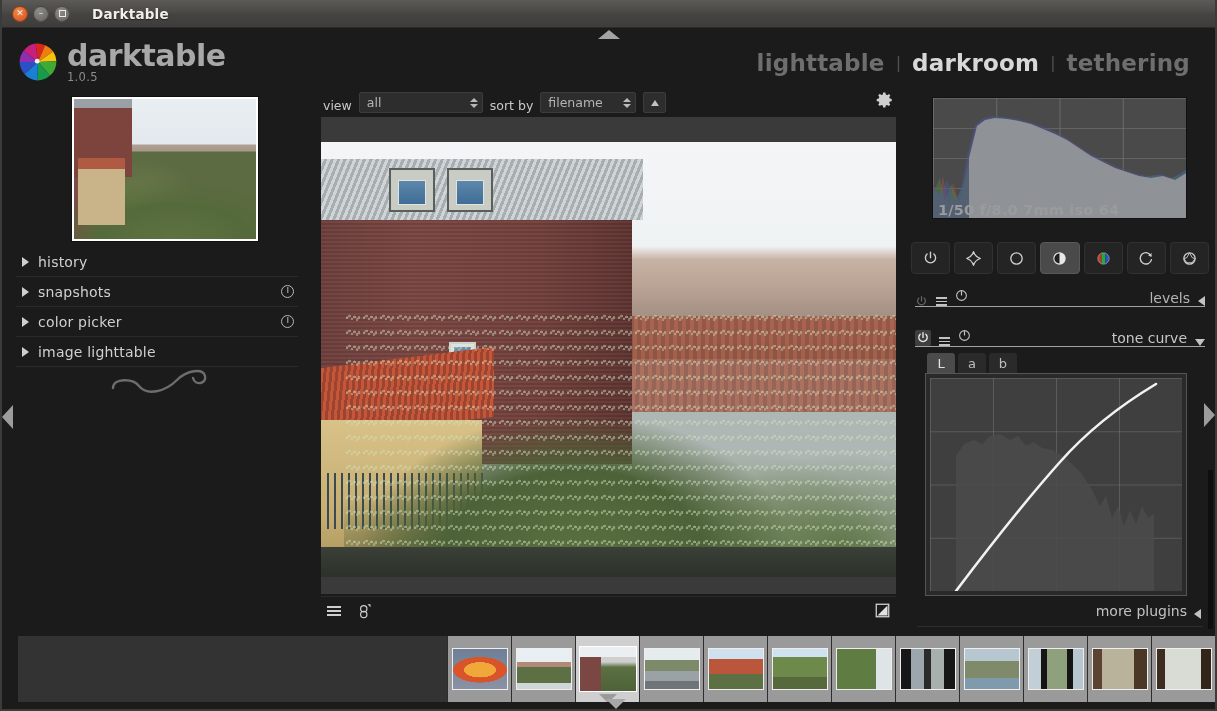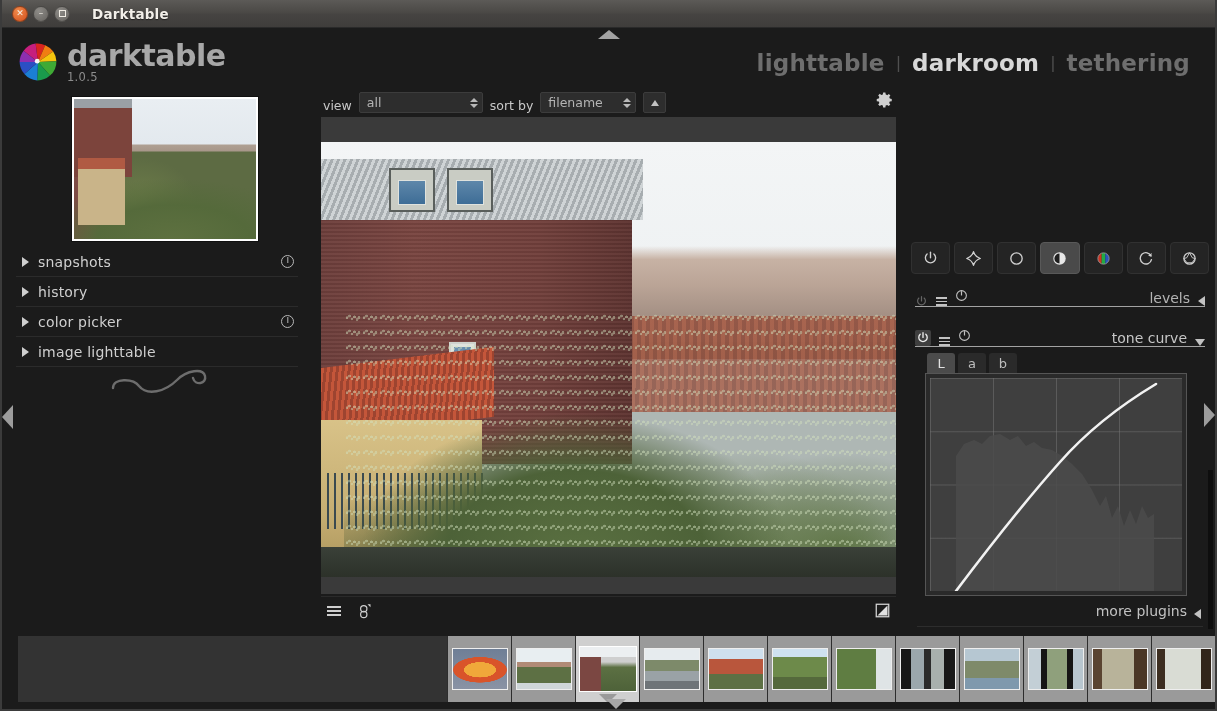--- a/index.html
+++ b/index.html
@@ -449,26 +449,26 @@
   </div>
 
   <div class="left-panel">
     <div class="nav-thumb">
       <div class="nav-img"></div>
     </div>
 
     <div class="panel-list">
       <div class="panel-row">
         <span class="tri-right"></span>
+        <span class="panel-label">history</span>
+      </div>
+      <div class="panel-row">
+        <span class="tri-right"></span>
         <span class="panel-label">snapshots</span>
         <span class="reset-ico"></span>
-      </div>
-      <div class="panel-row">
-        <span class="tri-right"></span>
-        <span class="panel-label">history</span>
       </div>
       <div class="panel-row">
         <span class="tri-right"></span>
         <span class="panel-label">color picker</span>
         <span class="reset-ico"></span>
       </div>
       <div class="panel-row">
         <span class="tri-right"></span>
         <span class="panel-label">image lighttable</span>
       </div>
@@ -551,20 +551,30 @@
       </svg>
       <svg class="ratio-ico" width="15" height="15" viewBox="0 0 24 24">
         <rect x="2" y="2" width="20" height="20" fill="none" stroke="#d7d7d7" stroke-width="2"></rect>
         <path d="M4 20 L20 20 L20 4 Z" fill="#e2e2e2"></path>
       </svg>
     </div>
   </div>
 
   <div class="right-panel">
 
+    <div class="histogram">
+      <div class="hgrid"></div>
+      <svg width="255" height="122" viewBox="0 0 255 122" preserveAspectRatio="none" style="position:absolute;left:0;top:0">
+        <path d="M0,122 L0,85 L6,100 L10,78 L16,110 L20,84 L26,105 L30,92 L36,60 L44,28 L52,22 L62,20 L74,21 L86,23 L98,26 L110,31 L122,36 L134,42 L146,50 L158,58 L170,64 L182,70 L194,74 L206,78 L218,80 L230,78 L242,82 L255,74 L255,122 Z" fill="#8a4a4a" opacity="0.75"></path>
+        <path d="M0,122 L0,95 L7,80 L12,103 L18,86 L24,100 L30,88 L38,56 L46,26 L56,21 L68,20 L80,22 L92,25 L104,29 L116,34 L128,40 L140,48 L152,56 L164,62 L176,68 L188,73 L200,77 L212,79 L224,77 L236,81 L248,76 L255,70 L255,122 Z" fill="#4a7a4a" opacity="0.6"></path>
+        <path d="M0,122 L0,90 L8,96 L14,82 L22,104 L28,90 L34,58 L42,27 L50,20 L60,18 L72,19 L84,21 L96,24 L108,28 L120,33 L132,39 L144,47 L156,55 L168,61 L180,67 L192,72 L204,76 L216,78 L228,76 L240,80 L252,72 L255,66 L255,122 Z" fill="#4a5a9a" opacity="0.5"></path>
+        <path d="M36,60 L44,28 L52,22 L62,20 L74,21 L86,23 L98,26 L110,31 L122,36 L134,42 L146,50 L158,58 L170,64 L182,70 L194,74 L206,78 L218,80 L230,78 L242,82 L255,74 L255,122 L36,122 Z" fill="#a6a6a6" opacity="0.72"></path>
+      </svg>
+      <div class="hexif">1/50 f/8.0 7mm iso 64</div>
+    </div>
 
     <div class="modgroups">
       <div class="mg">
         <svg width="17" height="17" viewBox="0 0 24 24">
           <path d="M12 3 L12 11" stroke="#d0d0d0" stroke-width="1.9" fill="none" stroke-linecap="round"></path>
           <path d="M7.2 5.6 A7.2 7.2 0 1 0 16.8 5.6" stroke="#d0d0d0" stroke-width="1.9" fill="none" stroke-linecap="round"></path>
         </svg>
       </div>
       <div class="mg">
         <svg width="17" height="17" viewBox="0 0 24 24">

